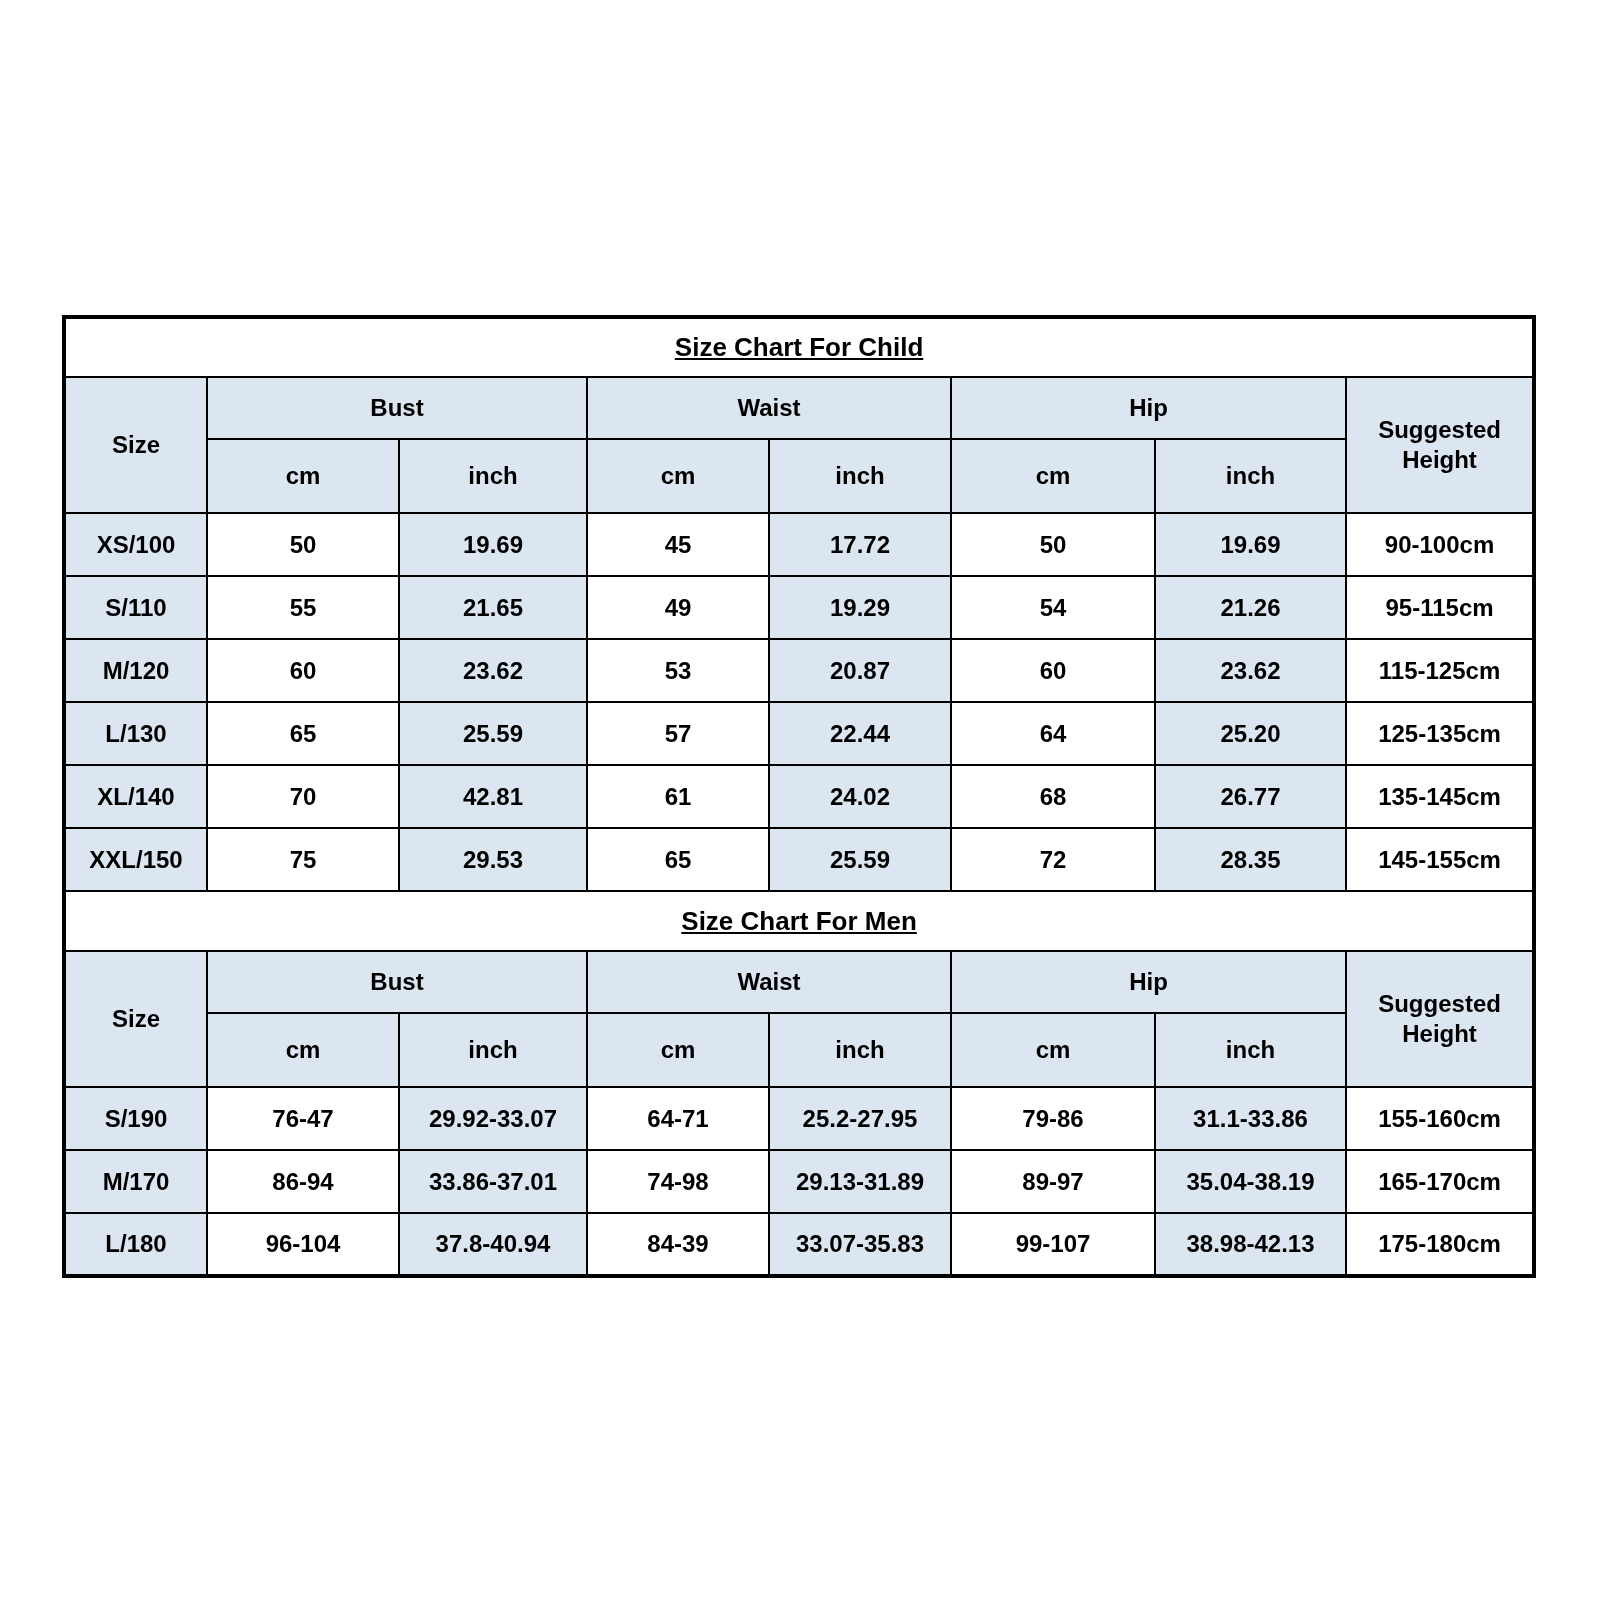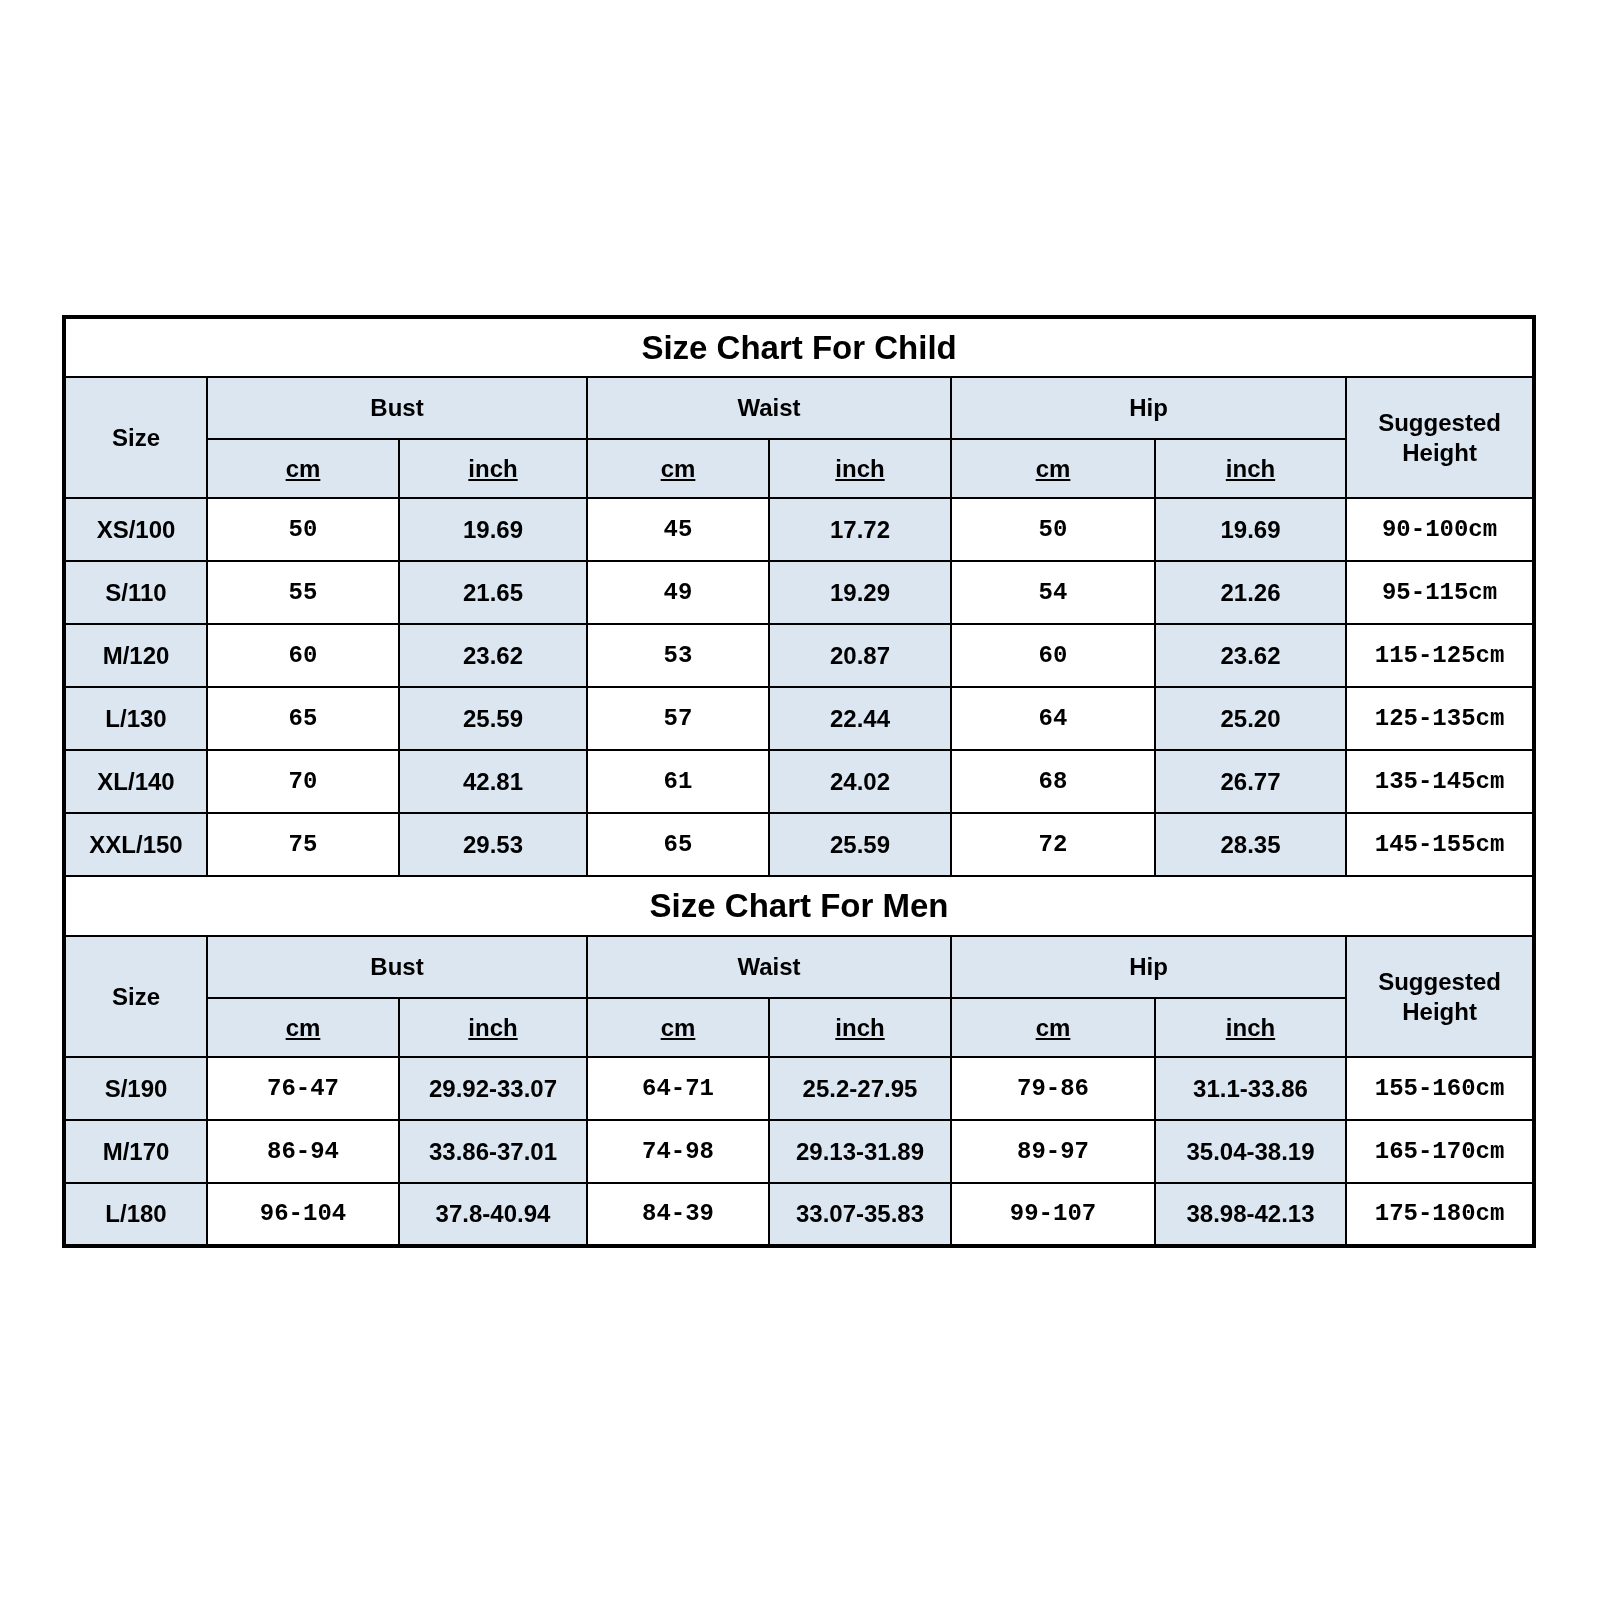--- a/index.html
+++ b/index.html
@@ -38,27 +38,28 @@
     vertical-align: middle;
     font-weight: bold;
     font-size: 24px;
     color: var(--text-color);
     padding: 0 4px;
     line-height: 1.25;
     overflow: hidden;
   }
   tr.title-row td {
     background: var(--fill-white);
-    font-size: 33px;
+    font-size: 26px;
     height: 60px;
+    text-decoration: underline;
   }
   tr.hdr-row td { background: var(--fill-blue); height: 62px; }
-  tr.hdr-sub td { background: var(--fill-blue); height: 59px; text-decoration: underline; }
+  tr.hdr-sub td { background: var(--fill-blue); height: 74px; }
   td.c-blue  { background: var(--fill-blue); }
-  td.c-white { background: var(--fill-white); font-family: Liberation Mono, monospace; }
+  td.c-white { background: var(--fill-white); }
   tbody.data-body td { height: 63px; }
 </style>
 </head>
 <body style="background: rgb(255, 255, 255);">
 
 <div class="canvas">
   <table class="size-chart">
     <colgroup>
       <col style="width:143px">
       <col style="width:192px">

